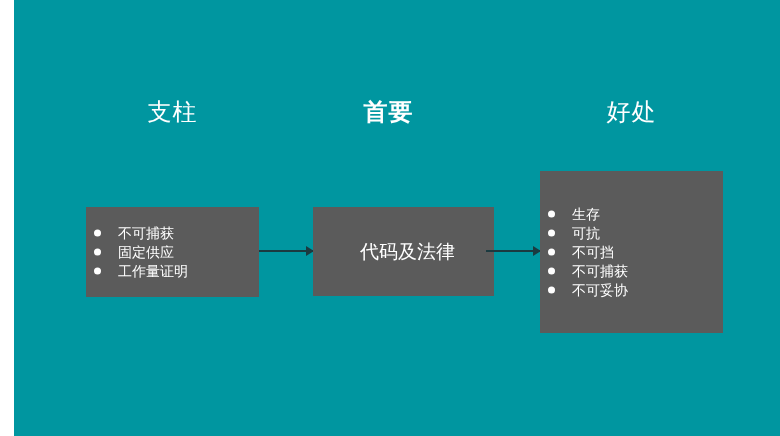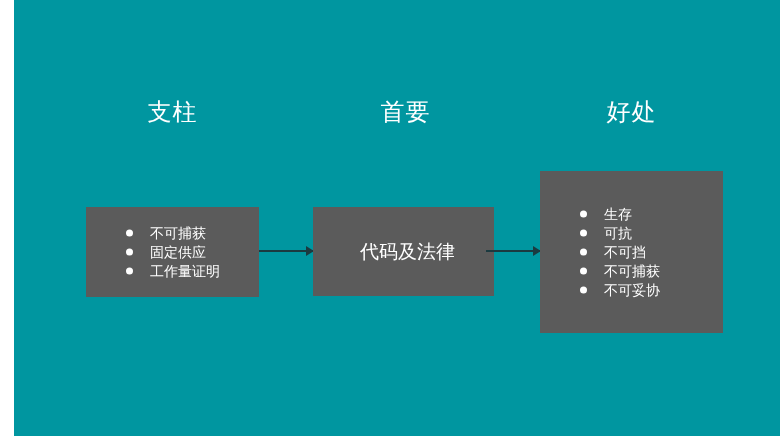--- a/index.html
+++ b/index.html
@@ -19,40 +19,40 @@
     position: absolute;
     top: 96px;
     height: 30px;
     text-align: center;
     font-size: 24px;
     font-weight: 400;
     color: #FFFFFF;
     letter-spacing: 1px;
   }
   .header-pillars  { left: 72px;  width: 173px; }
-  .header-primary  { left: 305px; width: 173px; }
+  .header-primary  { left: 288px; width: 173px; font-weight: bold; }
   .header-benefits { left: 526px; width: 183px; }
 
   .box {
     position: absolute;
     background: #5B5B5B;
     color: #FFFFFF;
     display: flex;
     align-items: center;
   }
   .box-pillars  { left: 72px;  top: 207px; width: 173px; height: 90px;  }
   .box-primary  { left: 299px; top: 207px; width: 173px; height: 89px; justify-content: center; padding-left: 8px; }
   .box-benefits { left: 526px; top: 171px; width: 183px; height: 162px; }
 
   .box-primary .label { font-size: 19px; }
 
   .bullet-list {
     list-style: none;
     margin: 0;
-    padding: 0 0 0 40px;
+    padding: 0 0 0 8px;
     font-size: 14px;
     line-height: 19px;
   }
   .bullet-list li {
     position: relative;
     padding-left: 24px;
   }
   .bullet-list li::before {
     content: "";
     position: absolute;

